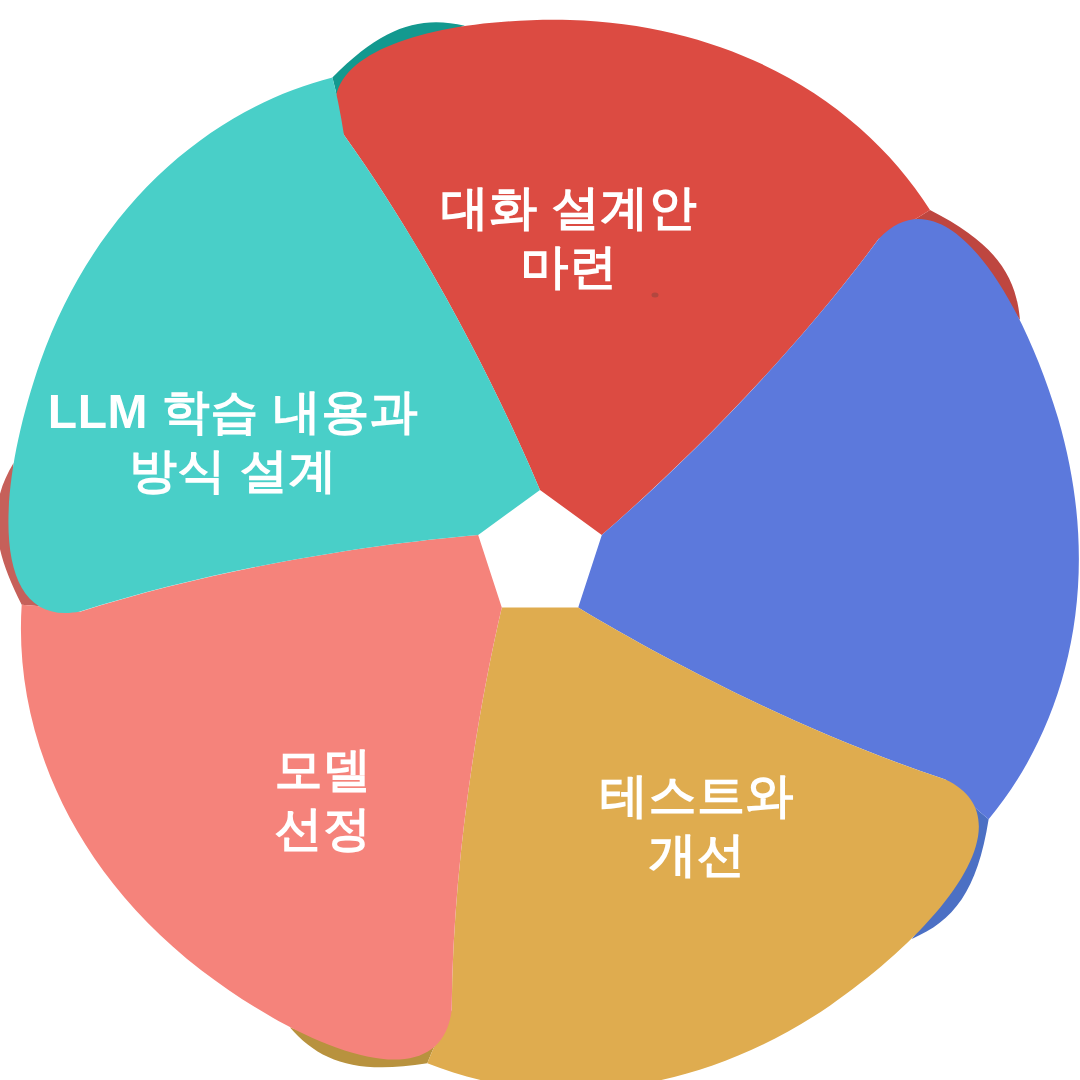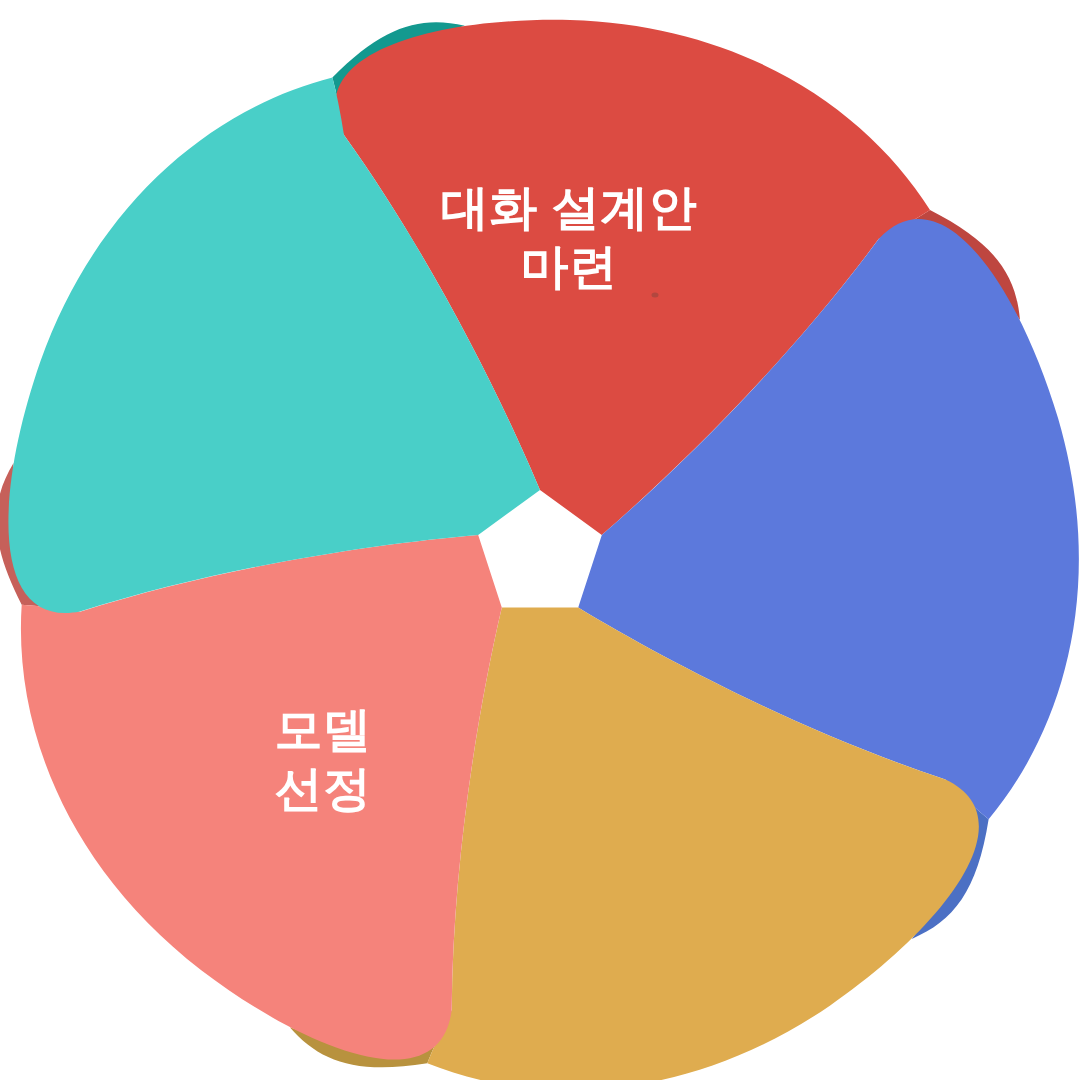--- a/index.html
+++ b/index.html
@@ -87,19 +87,23 @@
       <use href="#petal-body" fill="#dc4b42" transform="translate(540 555) rotate(0)"></use>
       <use href="#petal-body" fill="#5c79dc" transform="translate(540 555) rotate(72)"></use>
       <use href="#petal-body" fill="#dfac4f" transform="translate(540 555) rotate(144)"></use>
       <use href="#petal-body" fill="#f5837b" transform="translate(540 555) rotate(216)"></use>
       <use href="#petal-body" fill="#49cfc8" transform="translate(540 555) rotate(288)"></use>
     </svg>
 
   <div class="labels">
       <div class="petal-label" style="left: 569px; top: 238px;">대화 설계안
 마련</div>
-      <div class="petal-label" style="left: 323px; top: 760px;">모델
+      <div class="petal-label" style="left: 697px; top: 826px;">테스트와
+개선</div>
+      <div class="petal-label" style="left: 323px; top: 800px;">모델
 선정</div>
+      <div class="petal-label" style="left: 233px; top: 442px;">LLM 학습 내용과
+방식 설계</div>
     </div>
 
   <div class="artifact-dot" style="left: 655px; top: 295px; background: rgb(178, 71, 63);"></div>
 
 </div>
 
 </body></html>

